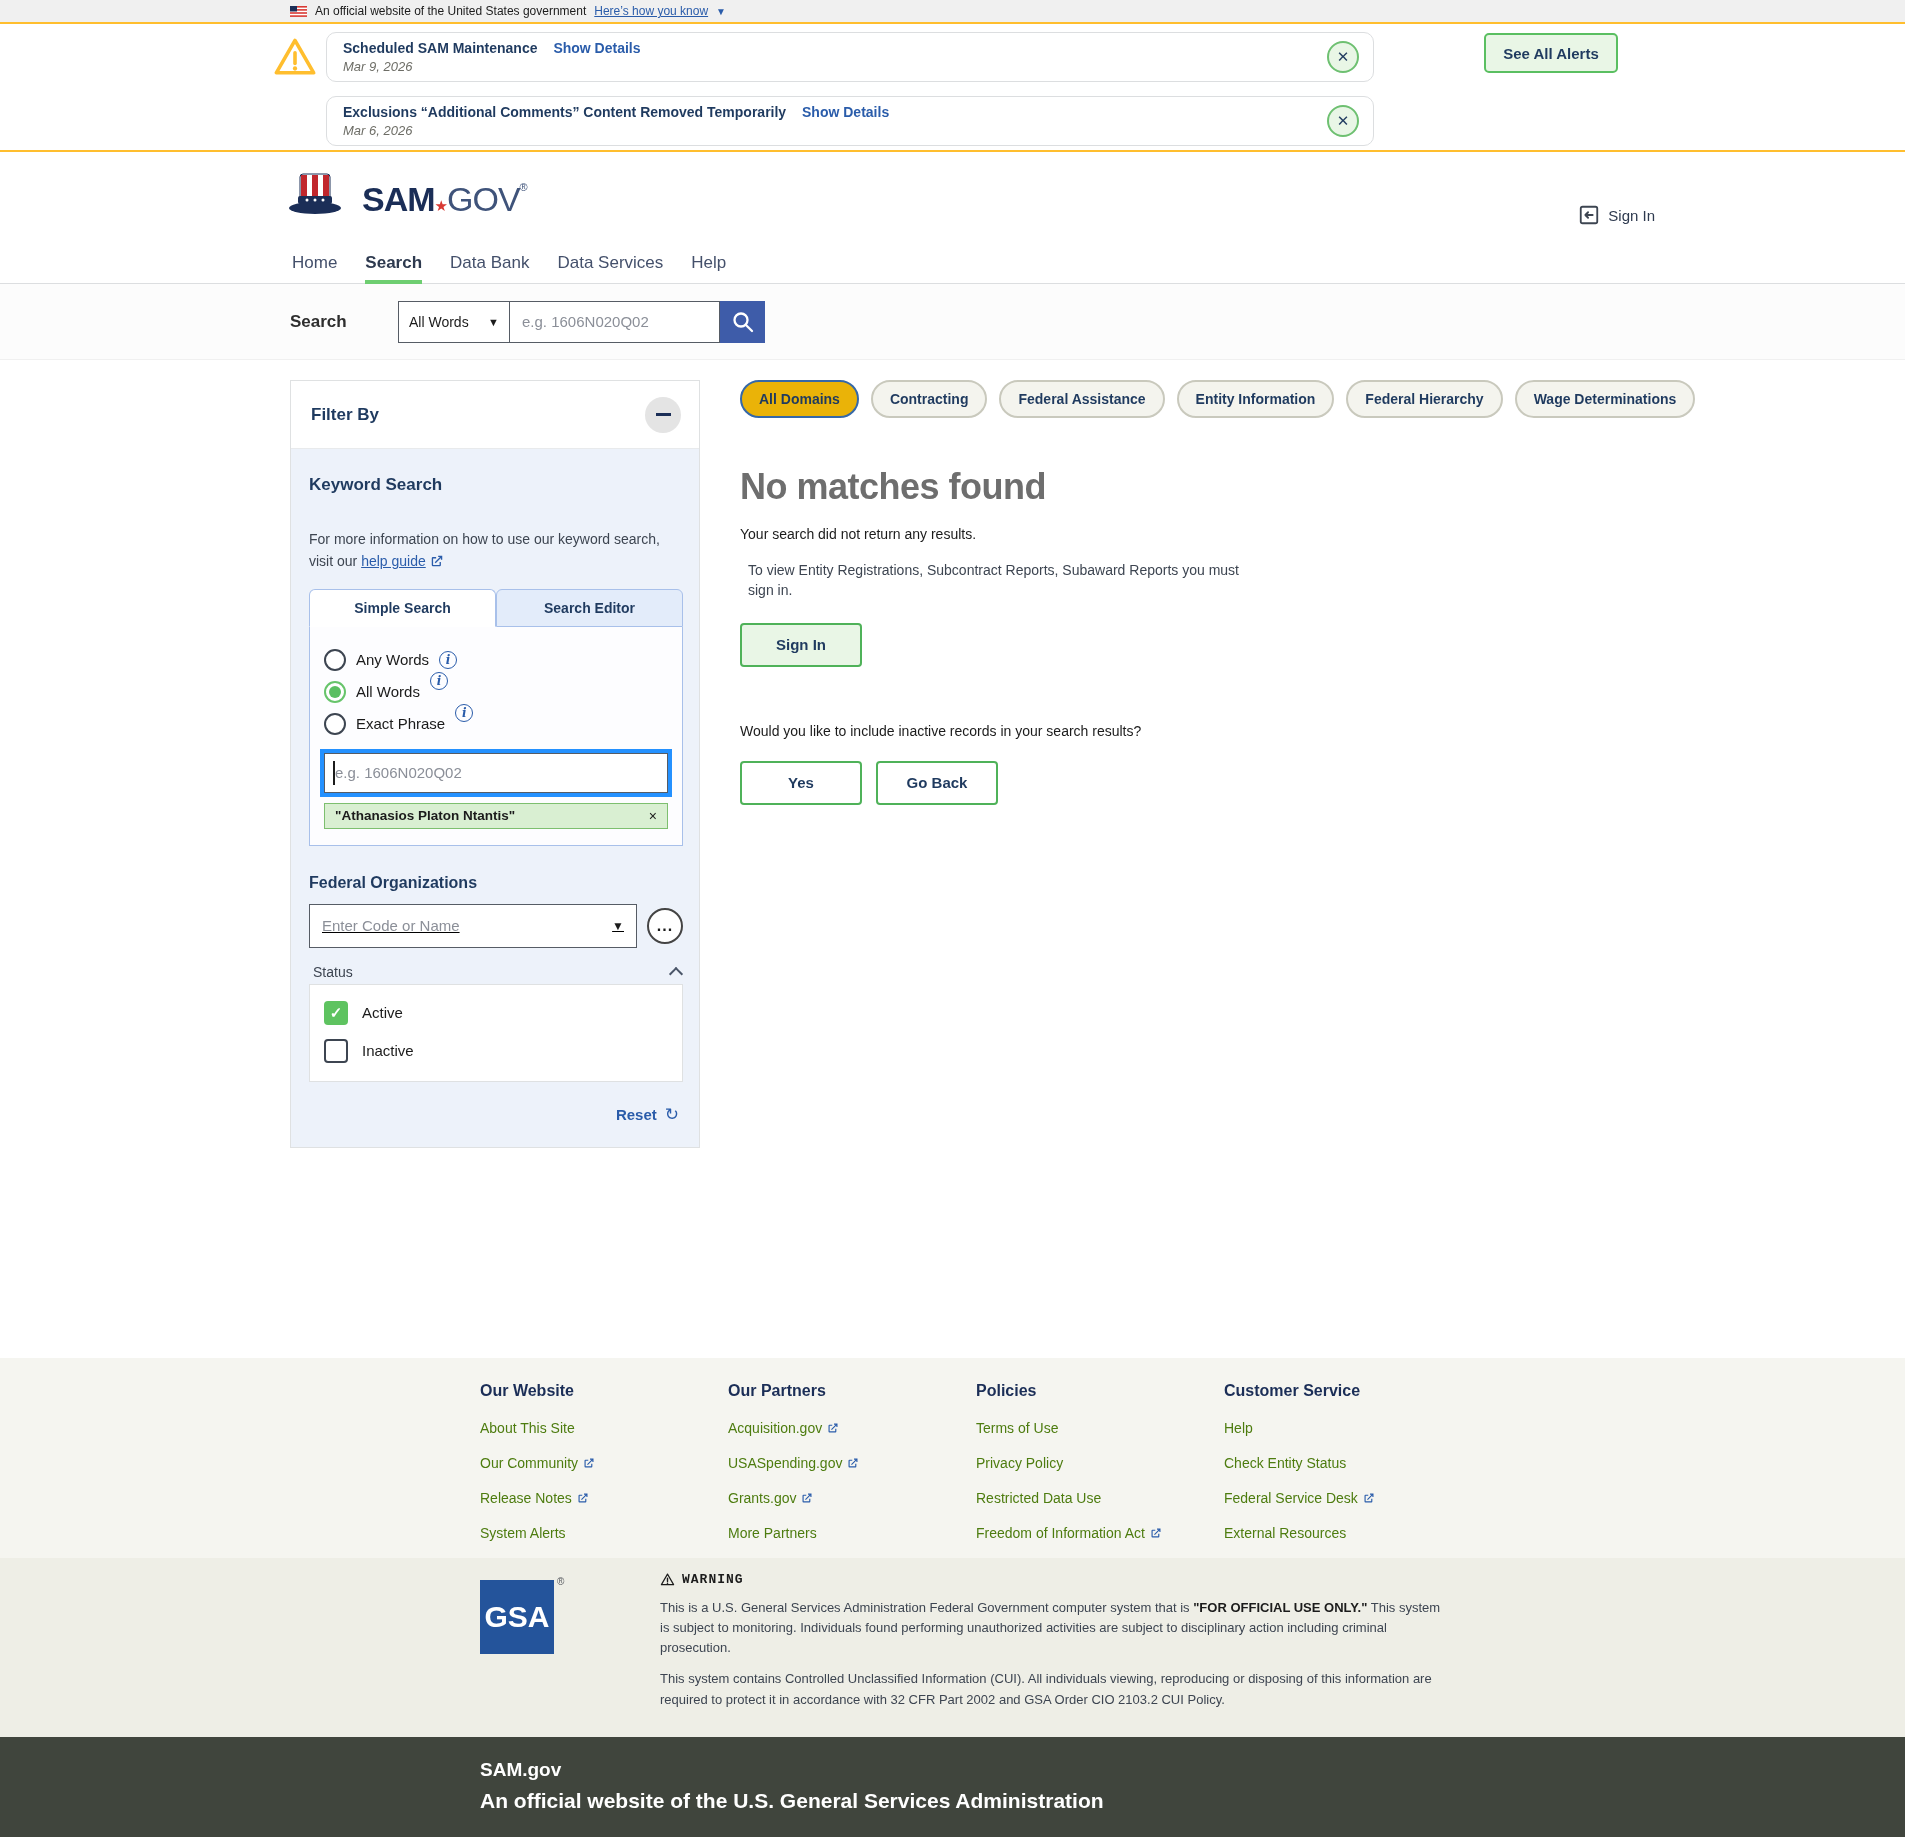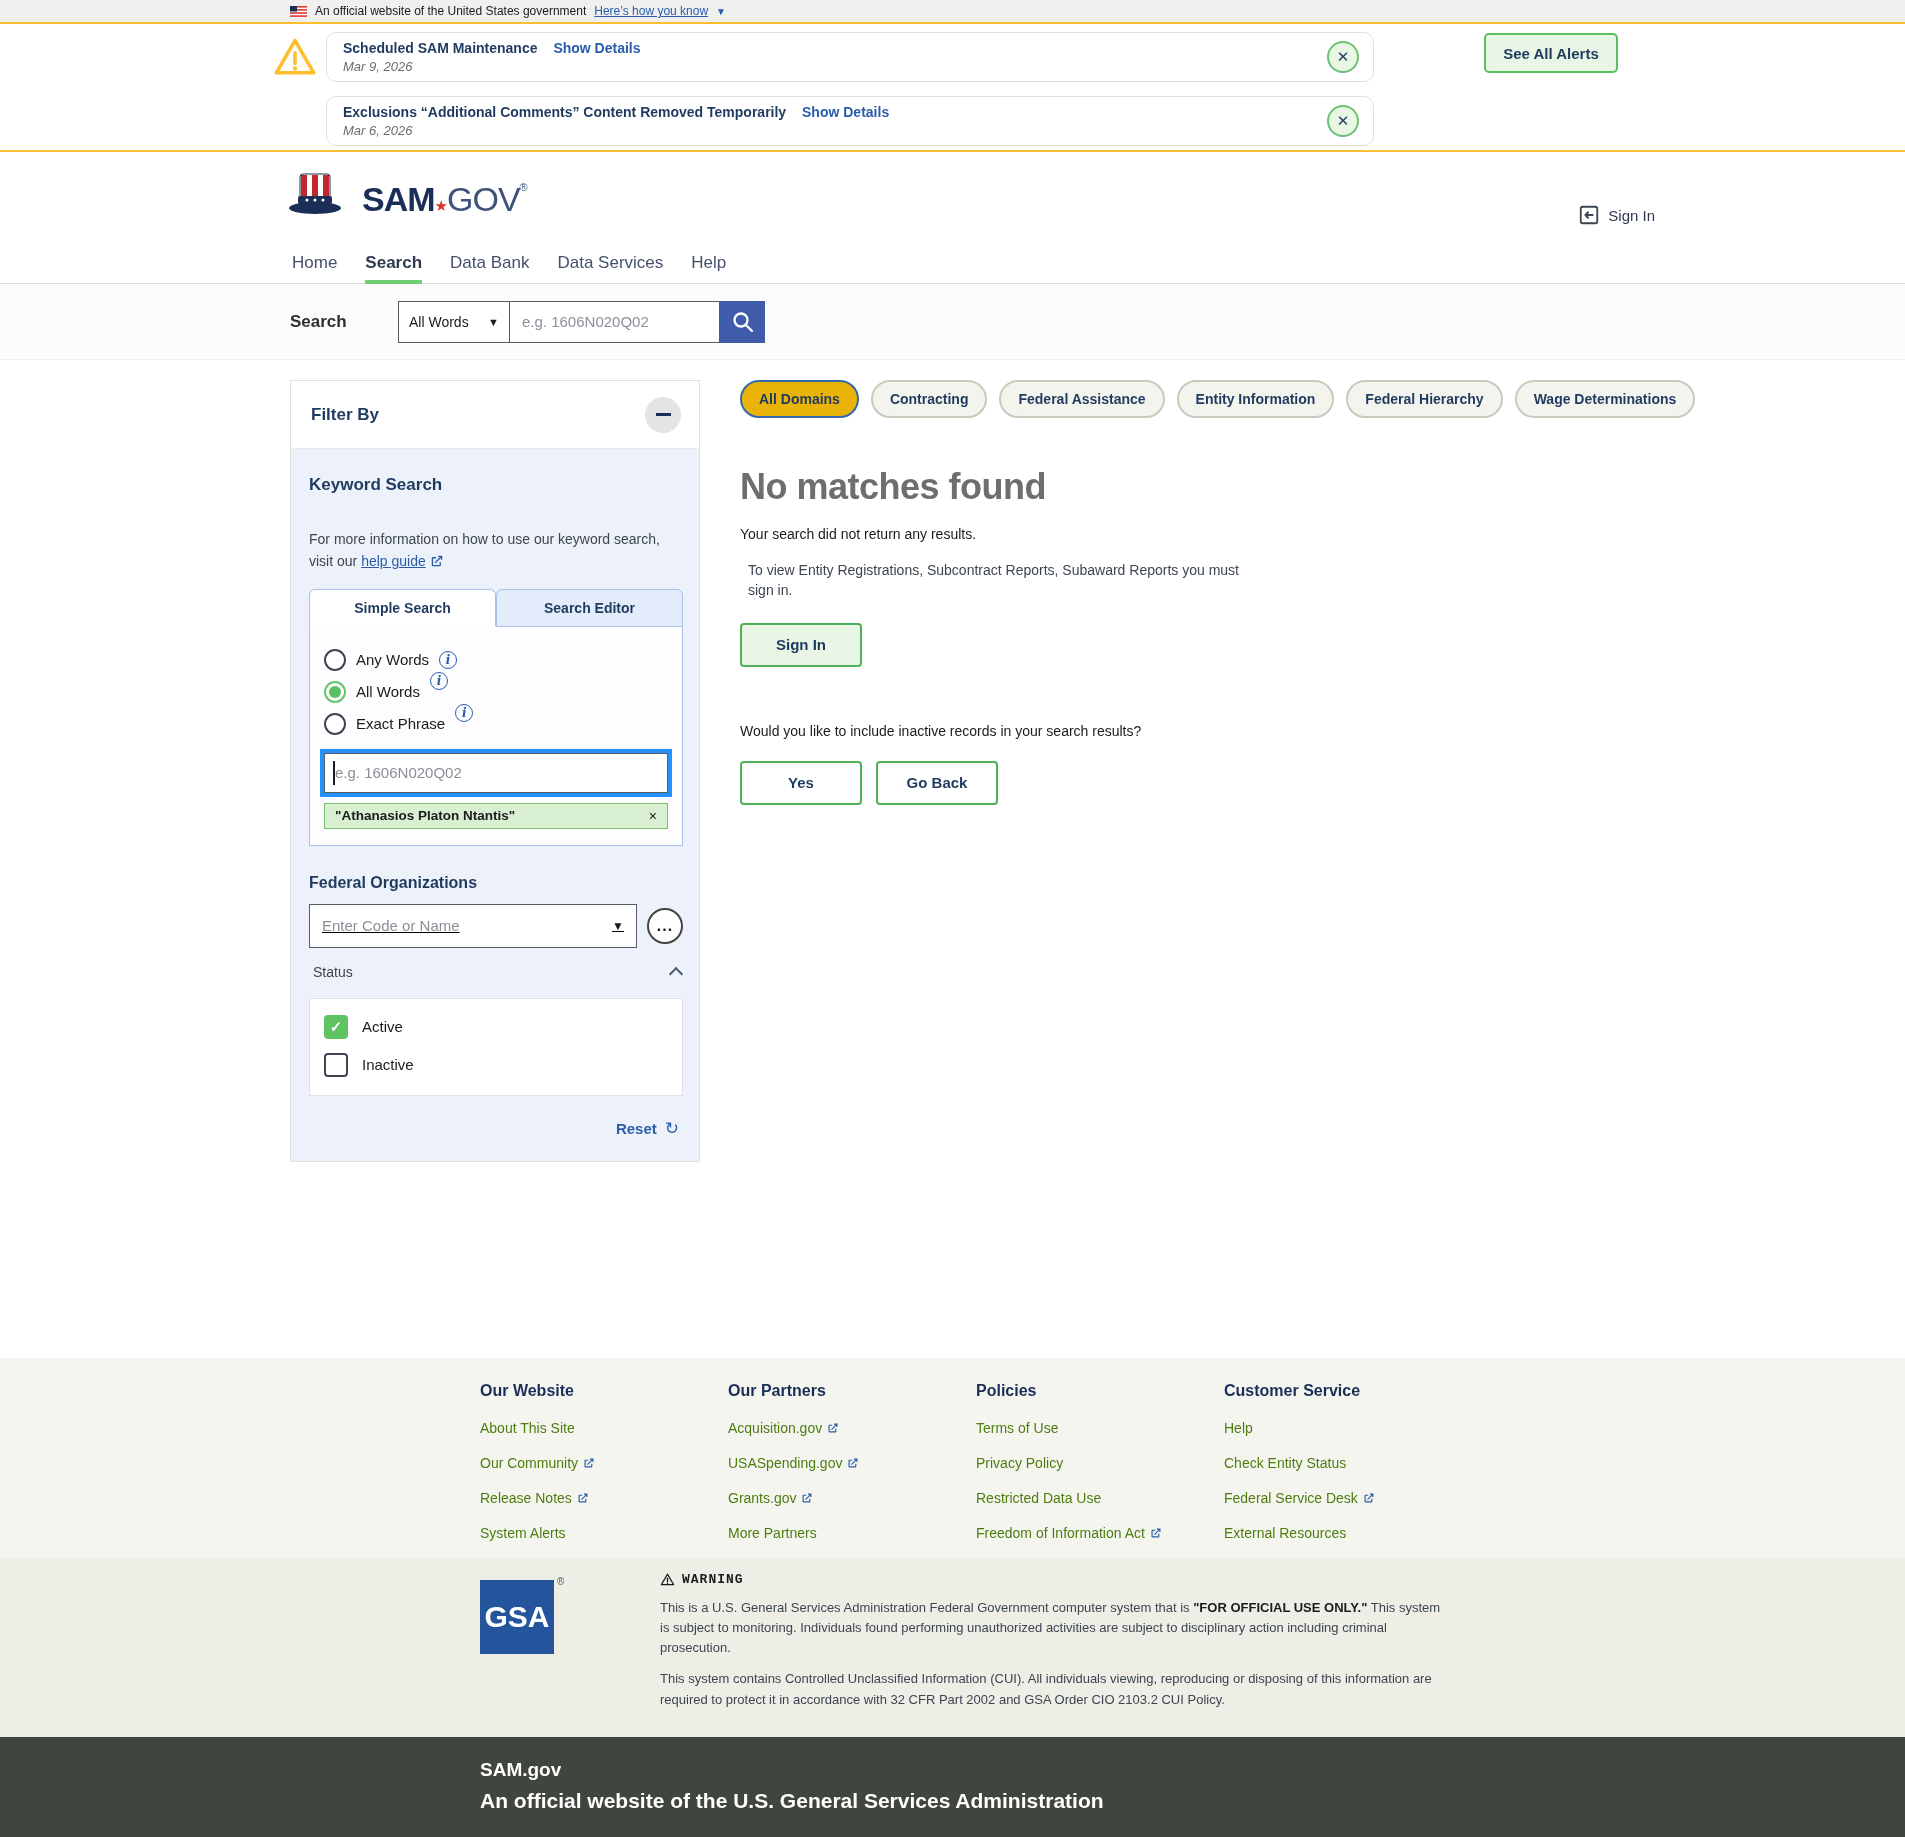--- a/index.html
+++ b/index.html
@@ -95,21 +95,21 @@
   .kw-tag .tag-x { font-weight:normal; font-size:14px; color:#1b1b1b; cursor:pointer; }
   .fed-org-title { font-size:16px; font-weight:bold; color:#1f3a5f; margin:28px 0 12px 0; }
   .fed-org-row { display:flex; align-items:center; gap:10px; }
   .combo { flex:1; height:44px; background:#fff; border:1px solid #565c65; display:flex; align-items:center;
     justify-content:space-between; padding:0 12px; cursor:text;text-decoration:underline; }
   .combo .ph { font-size:15px; color:#8b8f98; }
   .combo .caret { font-size:12px; color:#1b1b1b; cursor:pointer; }
   .more-btn { width:36px; height:36px; border-radius:50%; background:#fff; border:2px solid #444;
     font-size:16px; font-weight:bold; color:#1b1b1b; display:flex; align-items:center; justify-content:center;
     cursor:pointer; letter-spacing:1px; flex:none; }
-  .status-row { display:flex; align-items:center; justify-content:space-between; margin:16px 2px 18px 4px; }
+  .status-row { display:flex; align-items:center; justify-content:space-between; margin:16px 2px 4px 4px; }
   .status-label { font-size:14px; color:#3d4551; }
   .chev-up { width:10px; height:10px; border-left:2px solid #4a5568; border-top:2px solid #4a5568;
     transform:rotate(45deg); margin-top:4px; cursor:pointer; }
   .status-box { background:#fff; border:1px solid #dfe1e2; padding:16px 14px; }
   .check-row { display:flex; align-items:center; gap:14px; margin-bottom:14px; font-size:15px; color:#1b1b1b; }
   .check-row:last-child { margin-bottom:2px; }
   .checkbox { width:24px; height:24px; border-radius:4px; cursor:pointer; flex:none; }
   .checkbox.checked { background:#5ec360; display:flex; align-items:center; justify-content:center;
     color:#fff; font-size:15px; font-weight:bold; }
   .checkbox.unchecked { background:#fff; border:2px solid #3d4551; }

